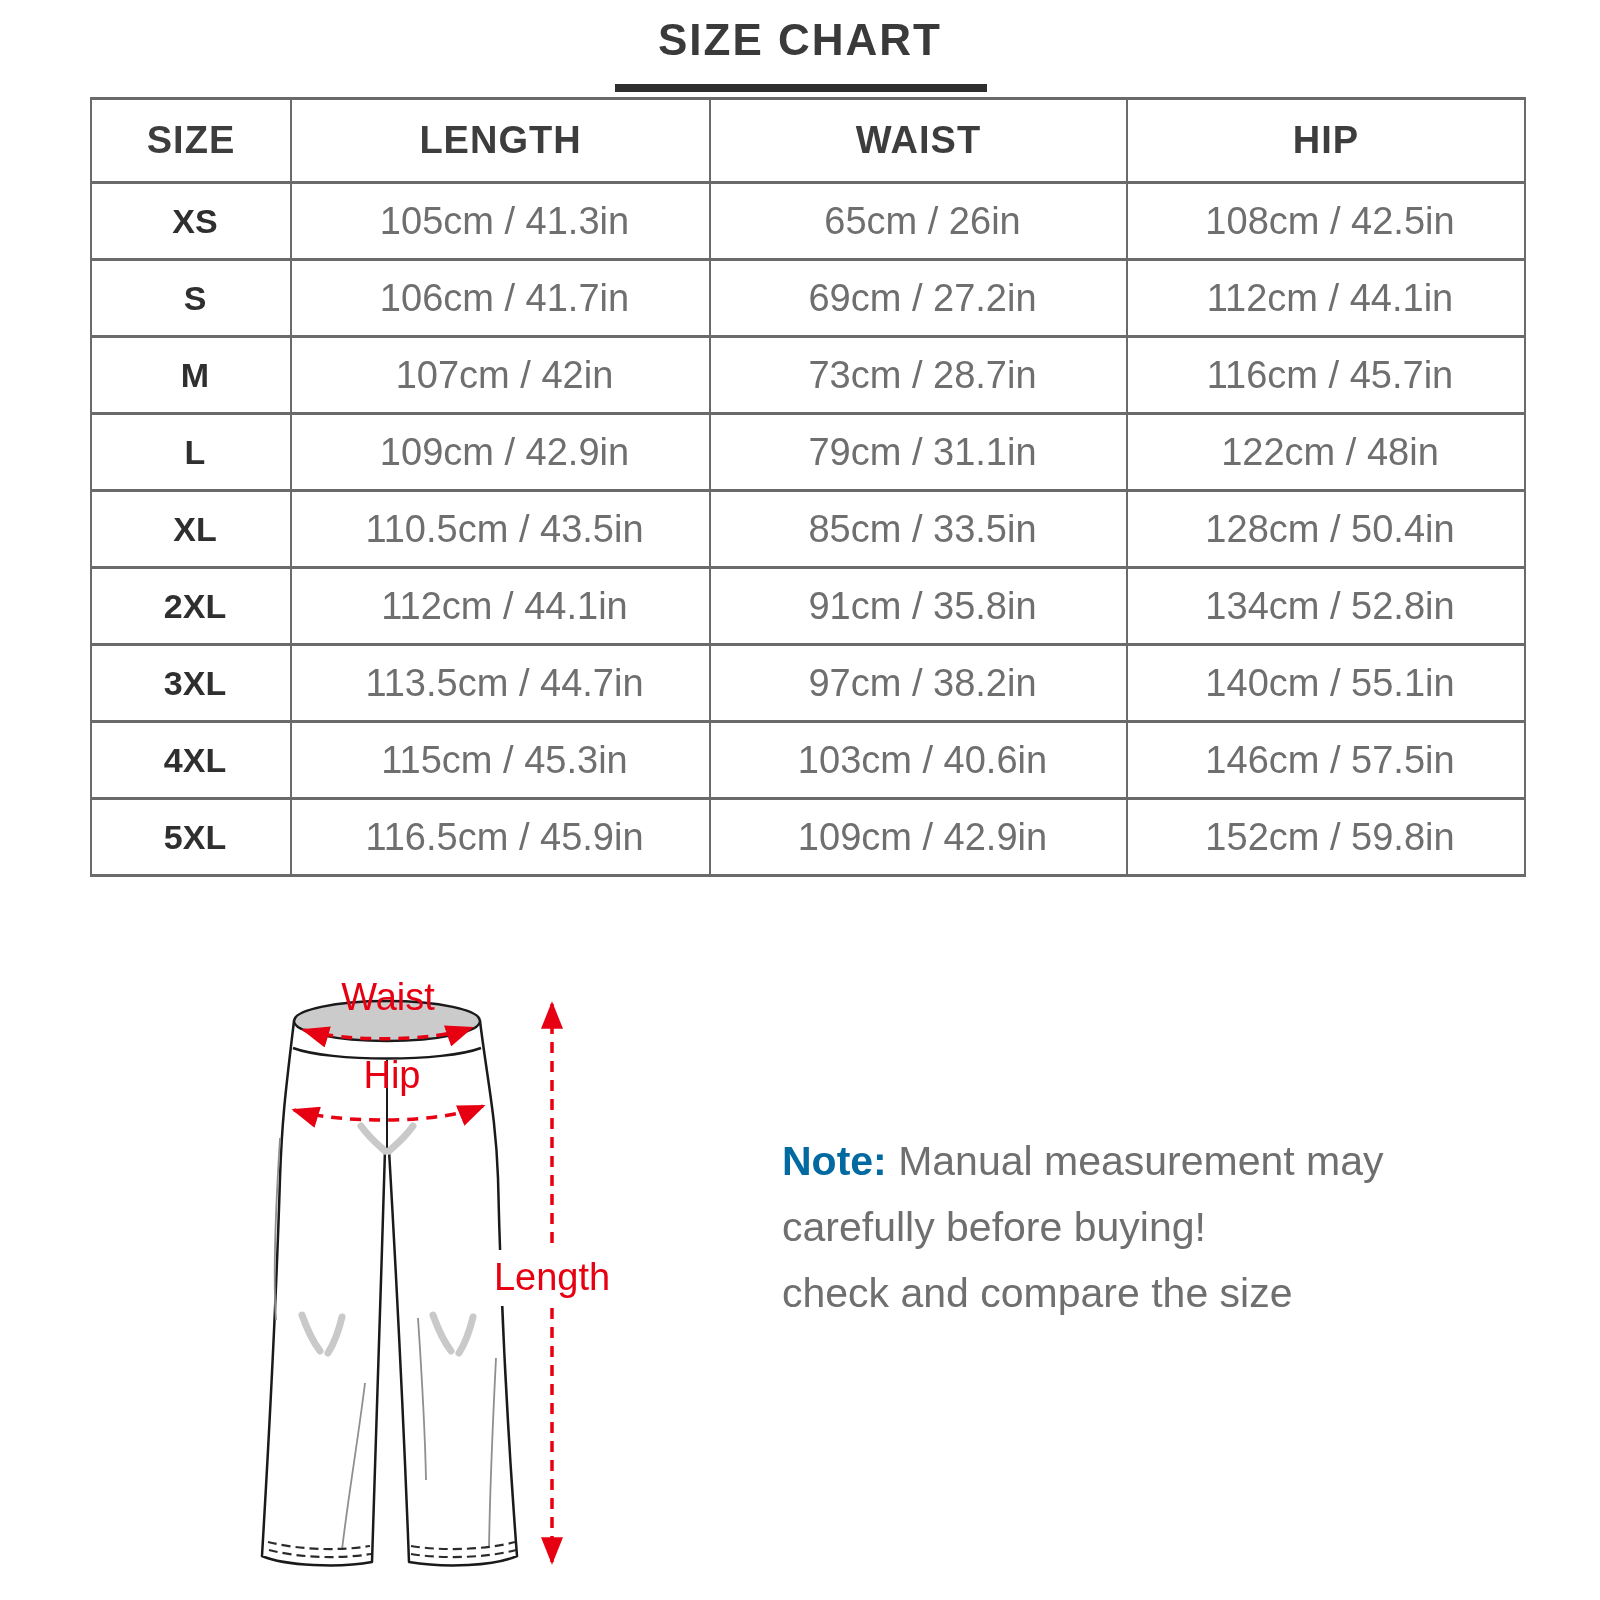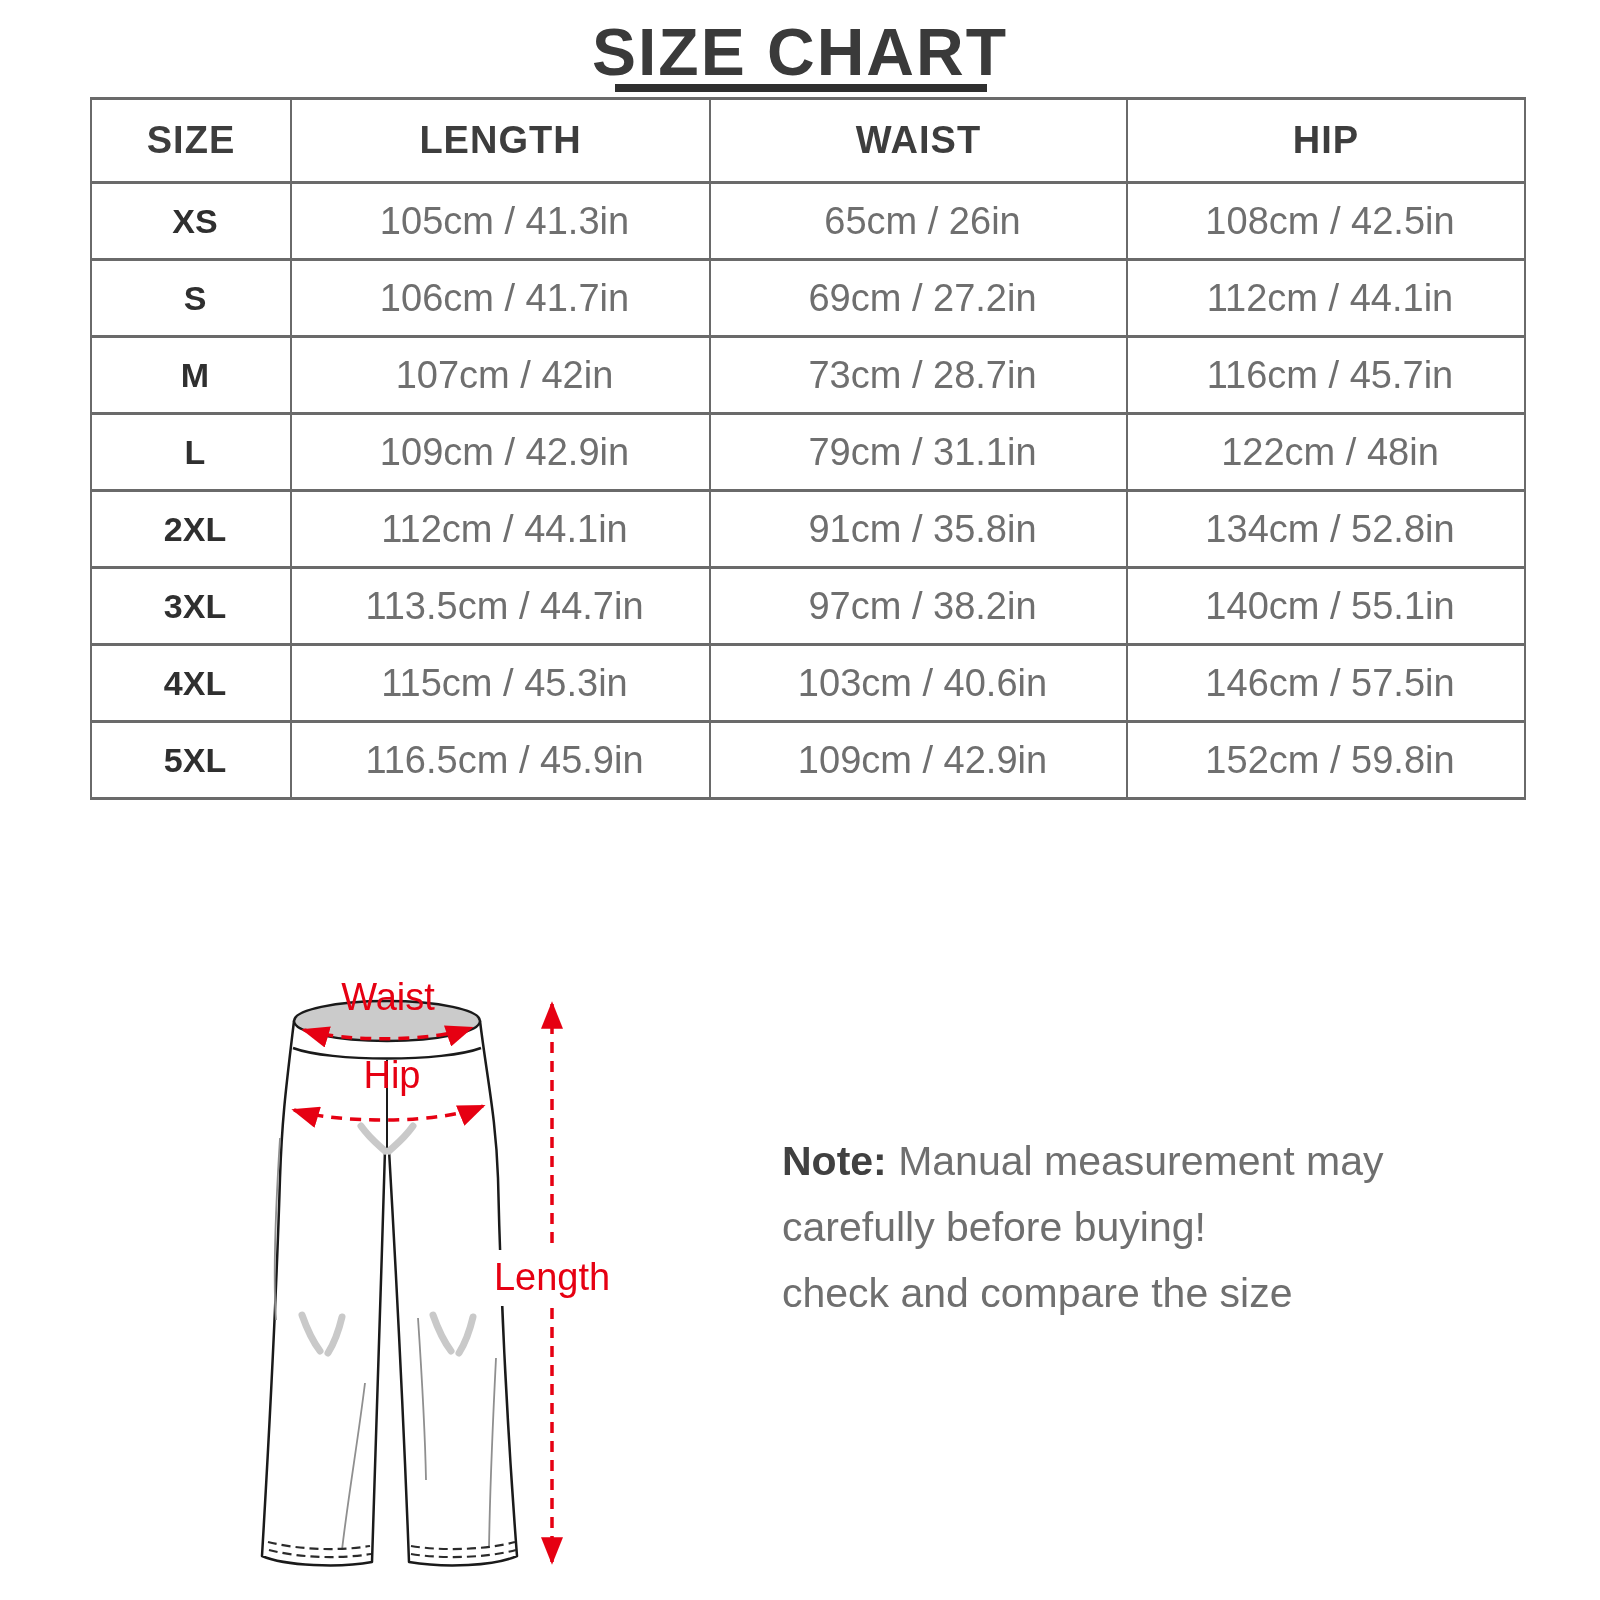--- a/index.html
+++ b/index.html
@@ -3,21 +3,21 @@
 <meta charset="utf-8">
 <style>
   html,body{margin:0;padding:0;}
   body{
     width:1600px;height:1600px;position:relative;background:#ffffff;
     font-family:"Liberation Sans", sans-serif;overflow:hidden;
   }
   
   .title-wrap{position:absolute;top:16px;left:0;width:1600px;text-align:center;}
   .page-title{
-    display:inline-block;font-size:66px;font-weight:bold;color:#3a3a3a;
+    display:inline-block;font-size:44px;font-weight:bold;color:#3a3a3a;
     letter-spacing:2px;line-height:1.1;
   }
   .title-underline{
     position:absolute;top:84px;left:615px;width:372px;height:8px;background:#2f2f2f;
   }
   
   table.size-table{
     position:absolute;left:90px;top:97px;width:1434px;
     border-collapse:collapse;table-layout:fixed;
   }
@@ -35,21 +35,21 @@
   .diagram{position:absolute;left:190px;top:958px;width:430px;height:634px;}
   .diagram text{
     font-family:"Liberation Sans", sans-serif;font-size:38px;fill:#e60012;
   }
   
   .note{
     position:absolute;left:782px;top:1128px;width:680px;
     font-size:41px;line-height:66px;color:#6f6f6f;
   }
   .note .line{white-space:nowrap;}
-  .note .bold{font-weight:bold;color:#404040;}
+  .note .bold{font-weight:bold;color:#0369a1;}
 </style>
 </head>
 <body>
 
 <div class="title-wrap">
   <div class="page-title">SIZE CHART</div>
 </div>
 <div class="title-underline"></div>
 
 <table class="size-table">
@@ -84,20 +84,26 @@
       <td class="size-cell">M</td>
       <td>107cm / 42in</td>
       <td>73cm / 28.7in</td>
       <td>116cm / 45.7in</td>
     </tr>
     <tr>
       <td class="size-cell">L</td>
       <td>109cm / 42.9in</td>
       <td>79cm / 31.1in</td>
       <td>122cm / 48in</td>
+    </tr>
+    <tr>
+      <td class="size-cell">XL</td>
+      <td>110.5cm / 43.5in</td>
+      <td>85cm / 33.5in</td>
+      <td>128cm / 50.4in</td>
     </tr>
     <tr>
       <td class="size-cell">2XL</td>
       <td>112cm / 44.1in</td>
       <td>91cm / 35.8in</td>
       <td>134cm / 52.8in</td>
     </tr>
     <tr>
       <td class="size-cell">3XL</td>
       <td>113.5cm / 44.7in</td>

